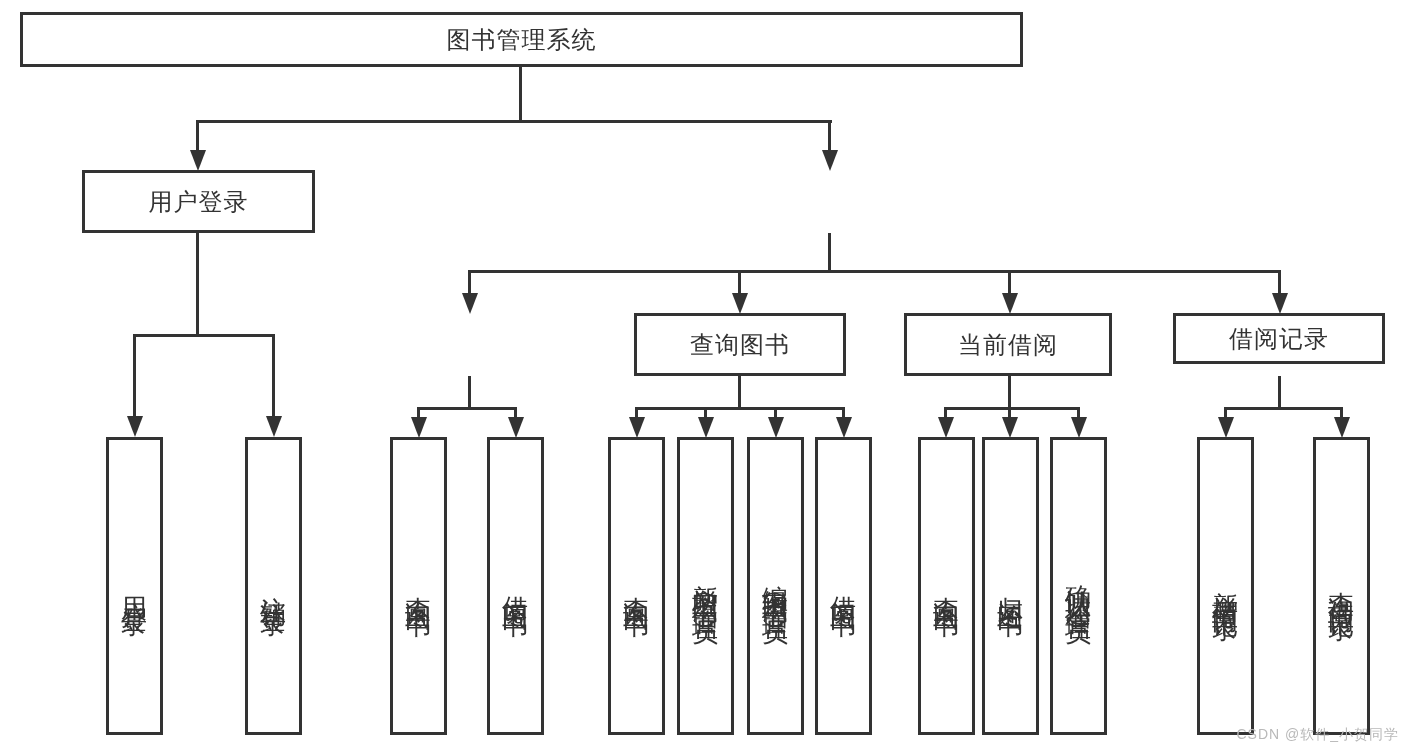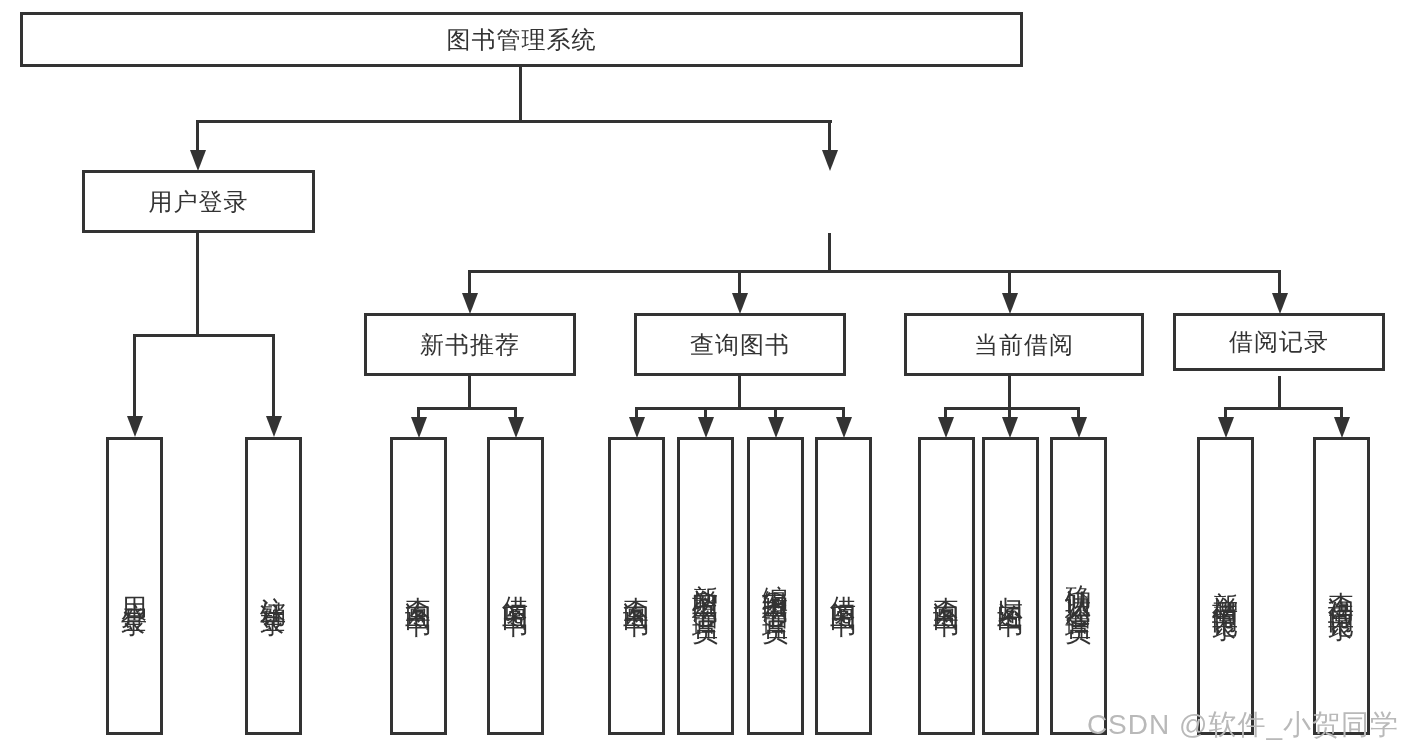--- a/index.html
+++ b/index.html
@@ -56,21 +56,21 @@
     position:absolute;
     width:0;height:0;
     border-left:8px solid transparent;
     border-right:8px solid transparent;
     border-top:21px solid var(--line);
   }
   .watermark{
     position:absolute;
     right:6px;
     bottom:3px;
-    font-size:28px;
+    font-size:14px;
     color:var(--wm);
     letter-spacing:1px;
     z-index:5;
     white-space:nowrap;
   }
 </style>
 </head>
 <body>
 
 <div class="canvas">
@@ -101,30 +101,27 @@
   <div class="hline" style="left:468px;top:270px;width:813px;"></div>
   <div class="vline" style="left:468px;top:270px;height:25px;"></div>
   <div class="arrowhead" style="left:462px;top:293px;"></div>
   <div class="vline" style="left:738px;top:270px;height:25px;"></div>
   <div class="arrowhead" style="left:732px;top:293px;"></div>
   <div class="vline" style="left:1008px;top:270px;height:25px;"></div>
   <div class="arrowhead" style="left:1002px;top:293px;"></div>
   <div class="vline" style="left:1278px;top:270px;height:25px;"></div>
   <div class="arrowhead" style="left:1272px;top:293px;"></div>
 
-  <div class="node" style="left:364px;top:313px;width:212px;height:63px;">
-    <span>新书推荐</span>
-  </div>
   <div class="node" style="left:634px;top:313px;width:212px;height:63px;">
     <span>查询图书</span>
   </div>
-  <div class="node" style="left:904px;top:313px;width:240px;height:63px;">
+  <div class="node" style="left:904px;top:313px;width:208px;height:63px;">
     <span>当前借阅</span>
   </div>
-  <div class="node" style="left:1173px;top:313px;width:212px;height:58px;">
+  <div class="node" style="left:1173px;top:313px;width:212px;height:51px;">
     <span>借阅记录</span>
   </div>
 
   <div class="vline" style="left:468px;top:376px;height:34px;"></div>
   <div class="hline" style="left:417px;top:407px;width:100px;"></div>
   <div class="vline" style="left:417px;top:407px;height:12px;"></div>
   <div class="arrowhead" style="left:411px;top:417px;"></div>
   <div class="vline" style="left:514px;top:407px;height:12px;"></div>
   <div class="arrowhead" style="left:508px;top:417px;"></div>
 

